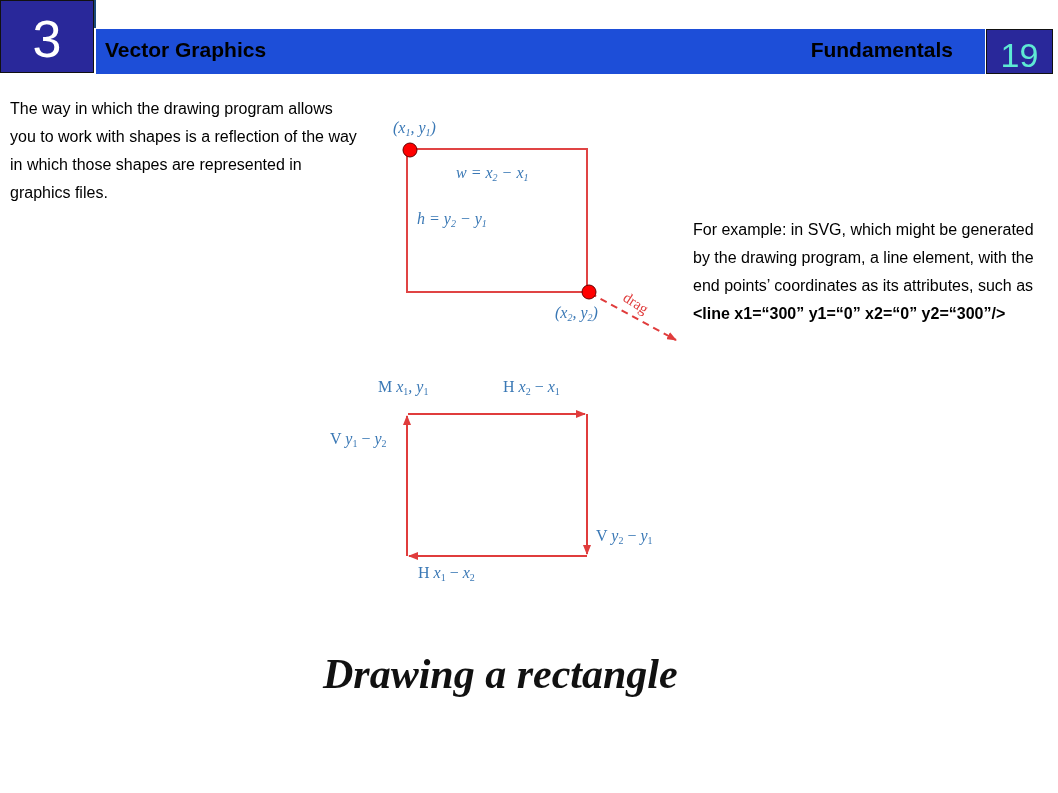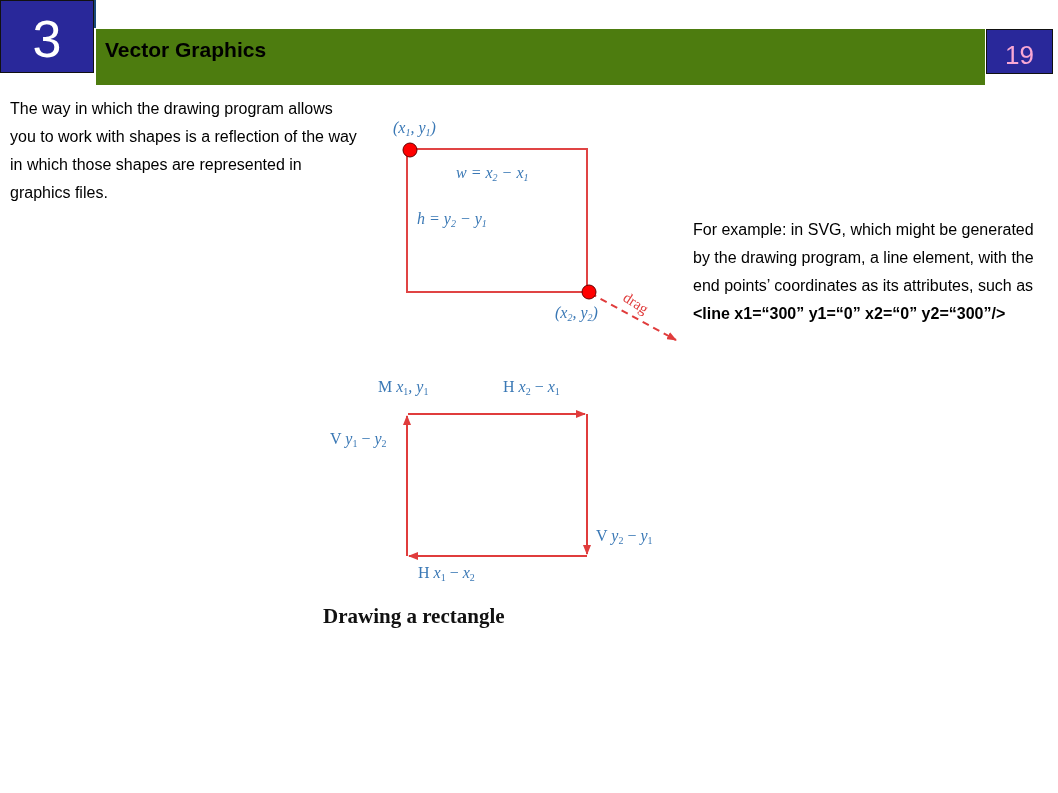--- a/index.html
+++ b/index.html
@@ -1,44 +1,45 @@
 <!DOCTYPE html>
 <html><head>
 <meta charset="utf-8">
 <style>
   html, body { margin:0; padding:0; }
   body { width:1058px; height:793px; position:relative; background:#ffffff; overflow:hidden;
          font-family:"Liberation Sans", sans-serif; color:#000; }
   .chapter-box { position:absolute; left:0; top:0; width:94px; height:73px; background:#29289a;
          border:1px solid #111; box-sizing:border-box; color:#fff; font-size:52px; text-align:center; line-height:76px; }
   .chapter-edge { position:absolute; left:94px; top:0; width:2px; height:28px; background:#1a4a7a; }
-  .title-band { position:absolute; left:96px; top:29px; width:889px; height:56px; background:#4d7c0f; }
+  .title-band { position:absolute; left:96px; top:29px; width:889px; height:45px; background:#1d4ed8; }
   .title-left { position:absolute; left:9px; top:9px; font-size:21px; font-weight:bold; }
   .title-right { position:absolute; right:32px; top:9px; font-size:21px; font-weight:bold; }
   .page-box { position:absolute; left:986px; top:29px; width:67px; height:45px; background:#29289a;
-         border:1px solid #111; box-sizing:border-box; color:#f9a8d4; font-size:26px; text-align:center; line-height:50px; }
+         border:1px solid #111; box-sizing:border-box; color:#5eead4; font-size:34px; text-align:center; line-height:50px; }
   .para { position:absolute; font-size:16px; line-height:28px; }
   .para-left { left:10px; top:95px; width:350px; }
   .para-right { left:693px; top:216px; width:360px; }
   .code { font-weight:bold; }
   svg { position:absolute; left:0; top:0; }
   .math { font-family:"Liberation Serif", serif; font-style:italic; fill:#3a78b5; }
   .mathr { font-family:"Liberation Serif", serif; fill:#3a78b5; }
-  .caption { position:absolute; left:323px; top:604px; font-family:"Liberation Serif", serif;
-         font-weight:bold; font-size:21px; color:#111; }
+  .caption { position:absolute; left:323px; top:650px; font-family:"Liberation Serif", serif;
+         font-style:italic; font-weight:bold; font-size:42px; color:#111; }
 </style>
 </head>
 <body>
 
 <div class="chapter-box">
   <span>3</span>
 </div>
 <div class="chapter-edge"></div>
 <div class="title-band">
   <span class="title-left">Vector Graphics</span>
+  <span class="title-right">Fundamentals</span>
 </div>
 <div class="page-box">
   <span>19</span>
 </div>
 
 <div class="para para-left">The way in which the drawing program allows you to work with shapes is a reflection of the way in which those shapes are represented in graphics files.</div>
 
 <div class="para para-right">
   <span>For example: in SVG, which might be generated by the drawing program, a line element, with the end points’  coordinates as its attributes, such as</span><br>
   <span class="code">&lt;line x1=“300” y1=“0” x2=“0” y2=“300”/&gt;</span>

